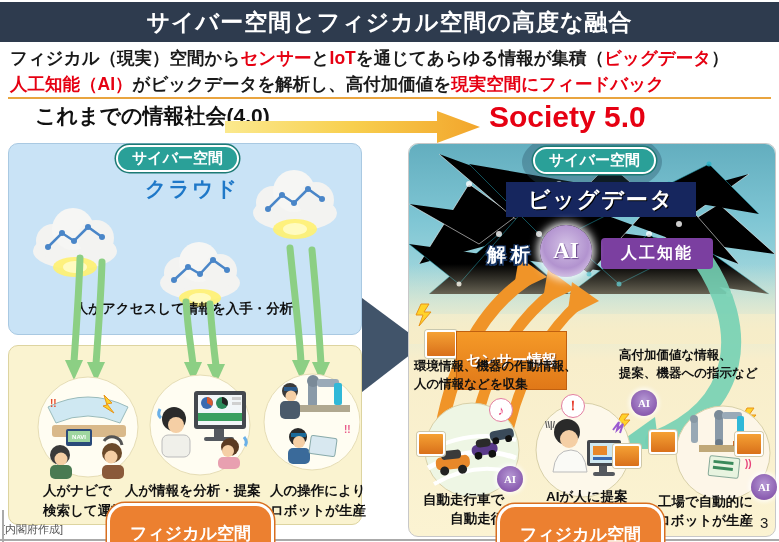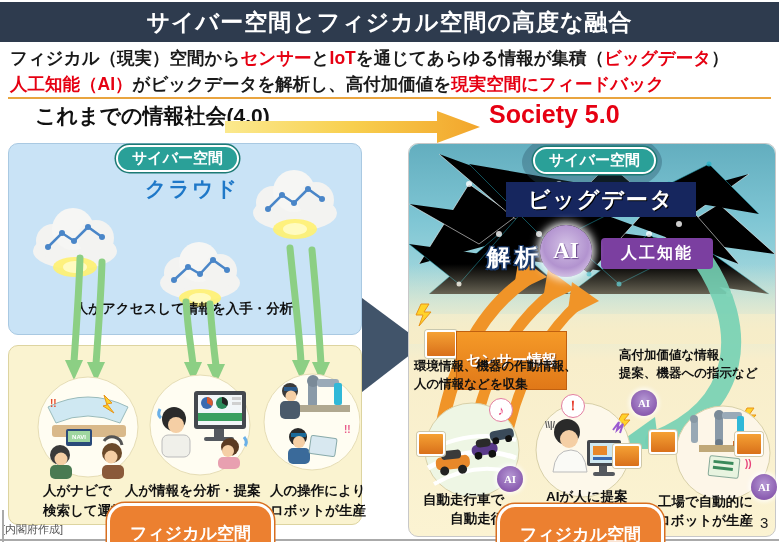--- a/index.html
+++ b/index.html
@@ -10,21 +10,21 @@
 
   
   #title-bar{left:0;top:2px;width:779px;height:40px;background:#2e3b4e;
              display:flex;align-items:center;justify-content:center;}
   #title-bar span{color:#fff;font-size:23px;font-weight:bold;letter-spacing:1px;}
   #intro{left:10px;top:45px;width:762px;font-size:17.5px;line-height:26px;font-weight:600;color:#1a1a1a;}
   .em{color:#e60012;font-weight:bold;}
   #orange-rule{left:8px;top:97px;width:763px;height:2px;background:#e9a43f;}
 
   #hdr-left{left:35px;top:102px;font-size:21px;font-weight:bold;color:#111;}
-  #hdr-right{left:489px;top:100px;font-size:25px;font-weight:bold;color:#e60012;}
+  #hdr-right{left:489px;top:100px;font-size:30px;font-weight:bold;color:#e60012;}
 
   
   .cyber-badge{background:#2aa098;border:2px solid #fff;box-shadow:0 0 0 1.5px #1c7a74;
     border-radius:15px;color:#fff;font-weight:bold;font-size:15px;padding:2px 14px;white-space:nowrap;}
   .phys-badge{background:#ec8030;border:3px solid #fff;box-shadow:0 0 0 1.5px #d86f20;
     border-radius:18px;color:#fff;font-weight:bold;font-size:17px;padding:16px 20px;white-space:nowrap;z-index:9;}
 
   
   #cyber-left{left:8px;top:143px;width:352px;height:190px;background:#c9e3f6;
     border:1px solid #a9c9e2;border-radius:10px;}
@@ -41,21 +41,21 @@
   #right-panel{left:408px;top:143px;width:366px;height:392px;border-radius:10px;
     background:linear-gradient(180deg,#bfe2e6 0%,#d9ecdc 40%,#f8eecb 55%,#fbf3d2 100%);
     border:1px solid #c8c8c8;}
   #net-bg{left:0;top:0;width:366px;height:170px;border-radius:10px 10px 0 0;
     background:linear-gradient(180deg,#63aebf 0%,#7fc6d4 45%,#b5e0e2 100%);overflow:hidden;}
   #net-fade{left:0;top:120px;width:366px;height:80px;
     background:linear-gradient(180deg,rgba(247,237,200,0) 0%,rgba(247,237,200,.95) 85%);}
   #bigdata-box{left:97px;top:38px;width:190px;height:35px;background:#16265e;
     display:flex;align-items:center;justify-content:center;z-index:5;}
   #bigdata-box span{color:#fff;font-size:22px;font-weight:bold;letter-spacing:2px;text-shadow:1px 1px 0 #000;}
-  #analysis-label{left:78px;top:98px;color:#fff;font-size:23px;font-weight:bold;letter-spacing:5px;z-index:5;
+  #analysis-label{left:78px;top:98px;color:#fff;font-size:19px;font-weight:bold;letter-spacing:5px;z-index:5;
     text-shadow:-1.5px -1.5px 0 #1a3a6b,1.5px -1.5px 0 #1a3a6b,-1.5px 1.5px 0 #1a3a6b,1.5px 1.5px 0 #1a3a6b;}
   #ai-circle{left:131px;top:81px;width:52px;height:52px;border-radius:50%;z-index:5;
     background:radial-gradient(circle at 50% 40%,#d4c2e6 0%,#b293cf 55%,#f2eaf8 100%);
     box-shadow:0 0 8px 3px rgba(255,255,255,.9);display:flex;align-items:center;justify-content:center;}
   #ai-circle span{color:#fff;font-size:23px;font-weight:bold;font-family:"Liberation Serif","DejaVu Serif",serif;
     text-shadow:1px 1px 1px #6b4a8c;}
   #ai-label{left:192px;top:94px;width:112px;height:31px;background:#7b3fa0;border-radius:4px;z-index:4;
     display:flex;align-items:center;justify-content:center;}
   #ai-label span{color:#fff;font-size:16px;font-weight:bold;letter-spacing:2px;}
   #sensor-chip-icon{left:16px;top:186px;width:28px;height:24px;border-radius:3px;z-index:5;

